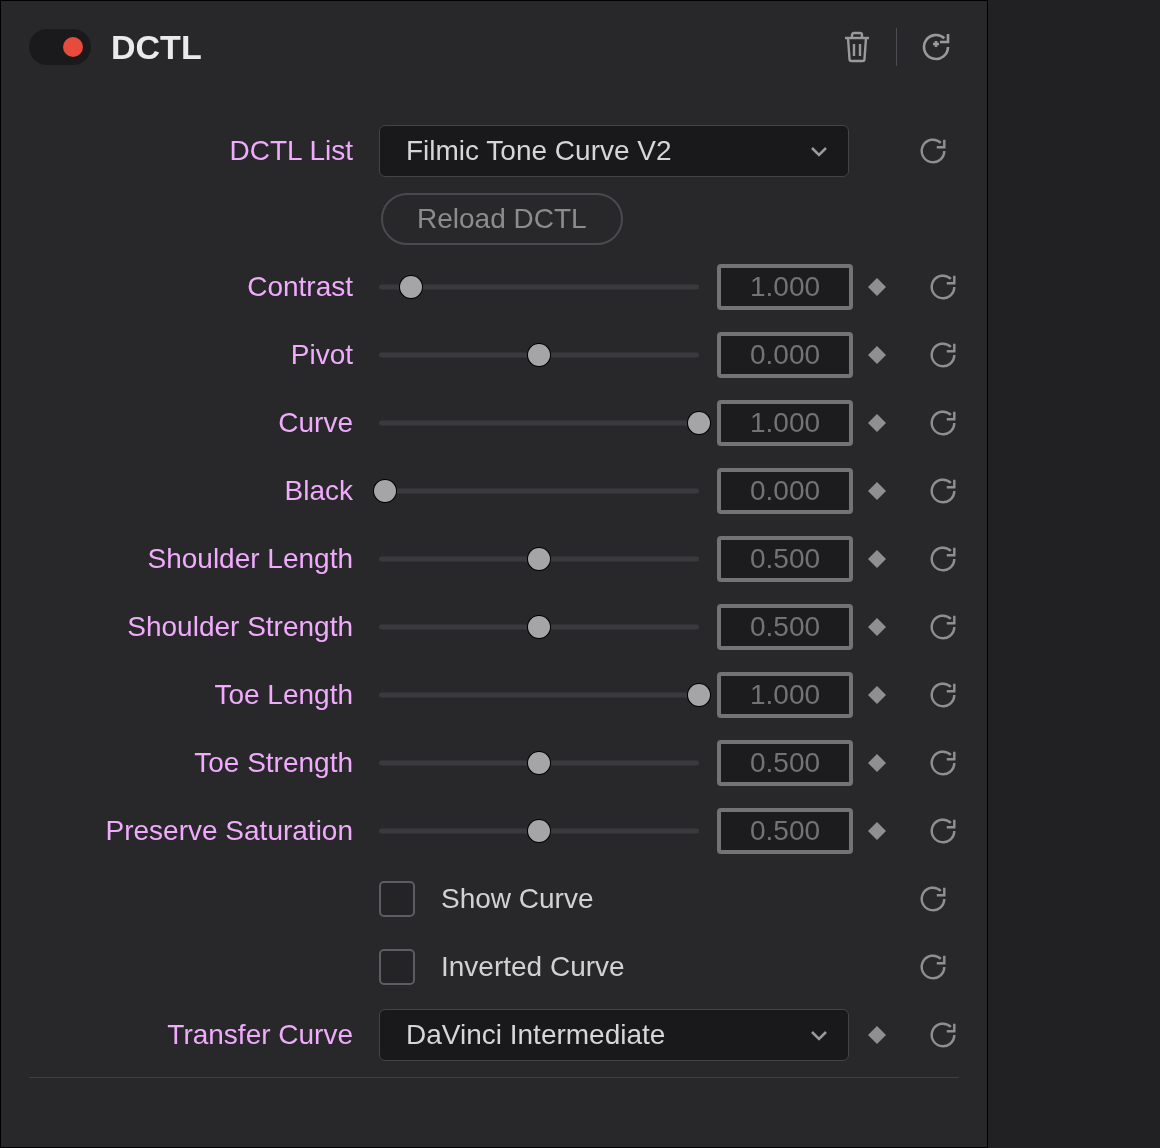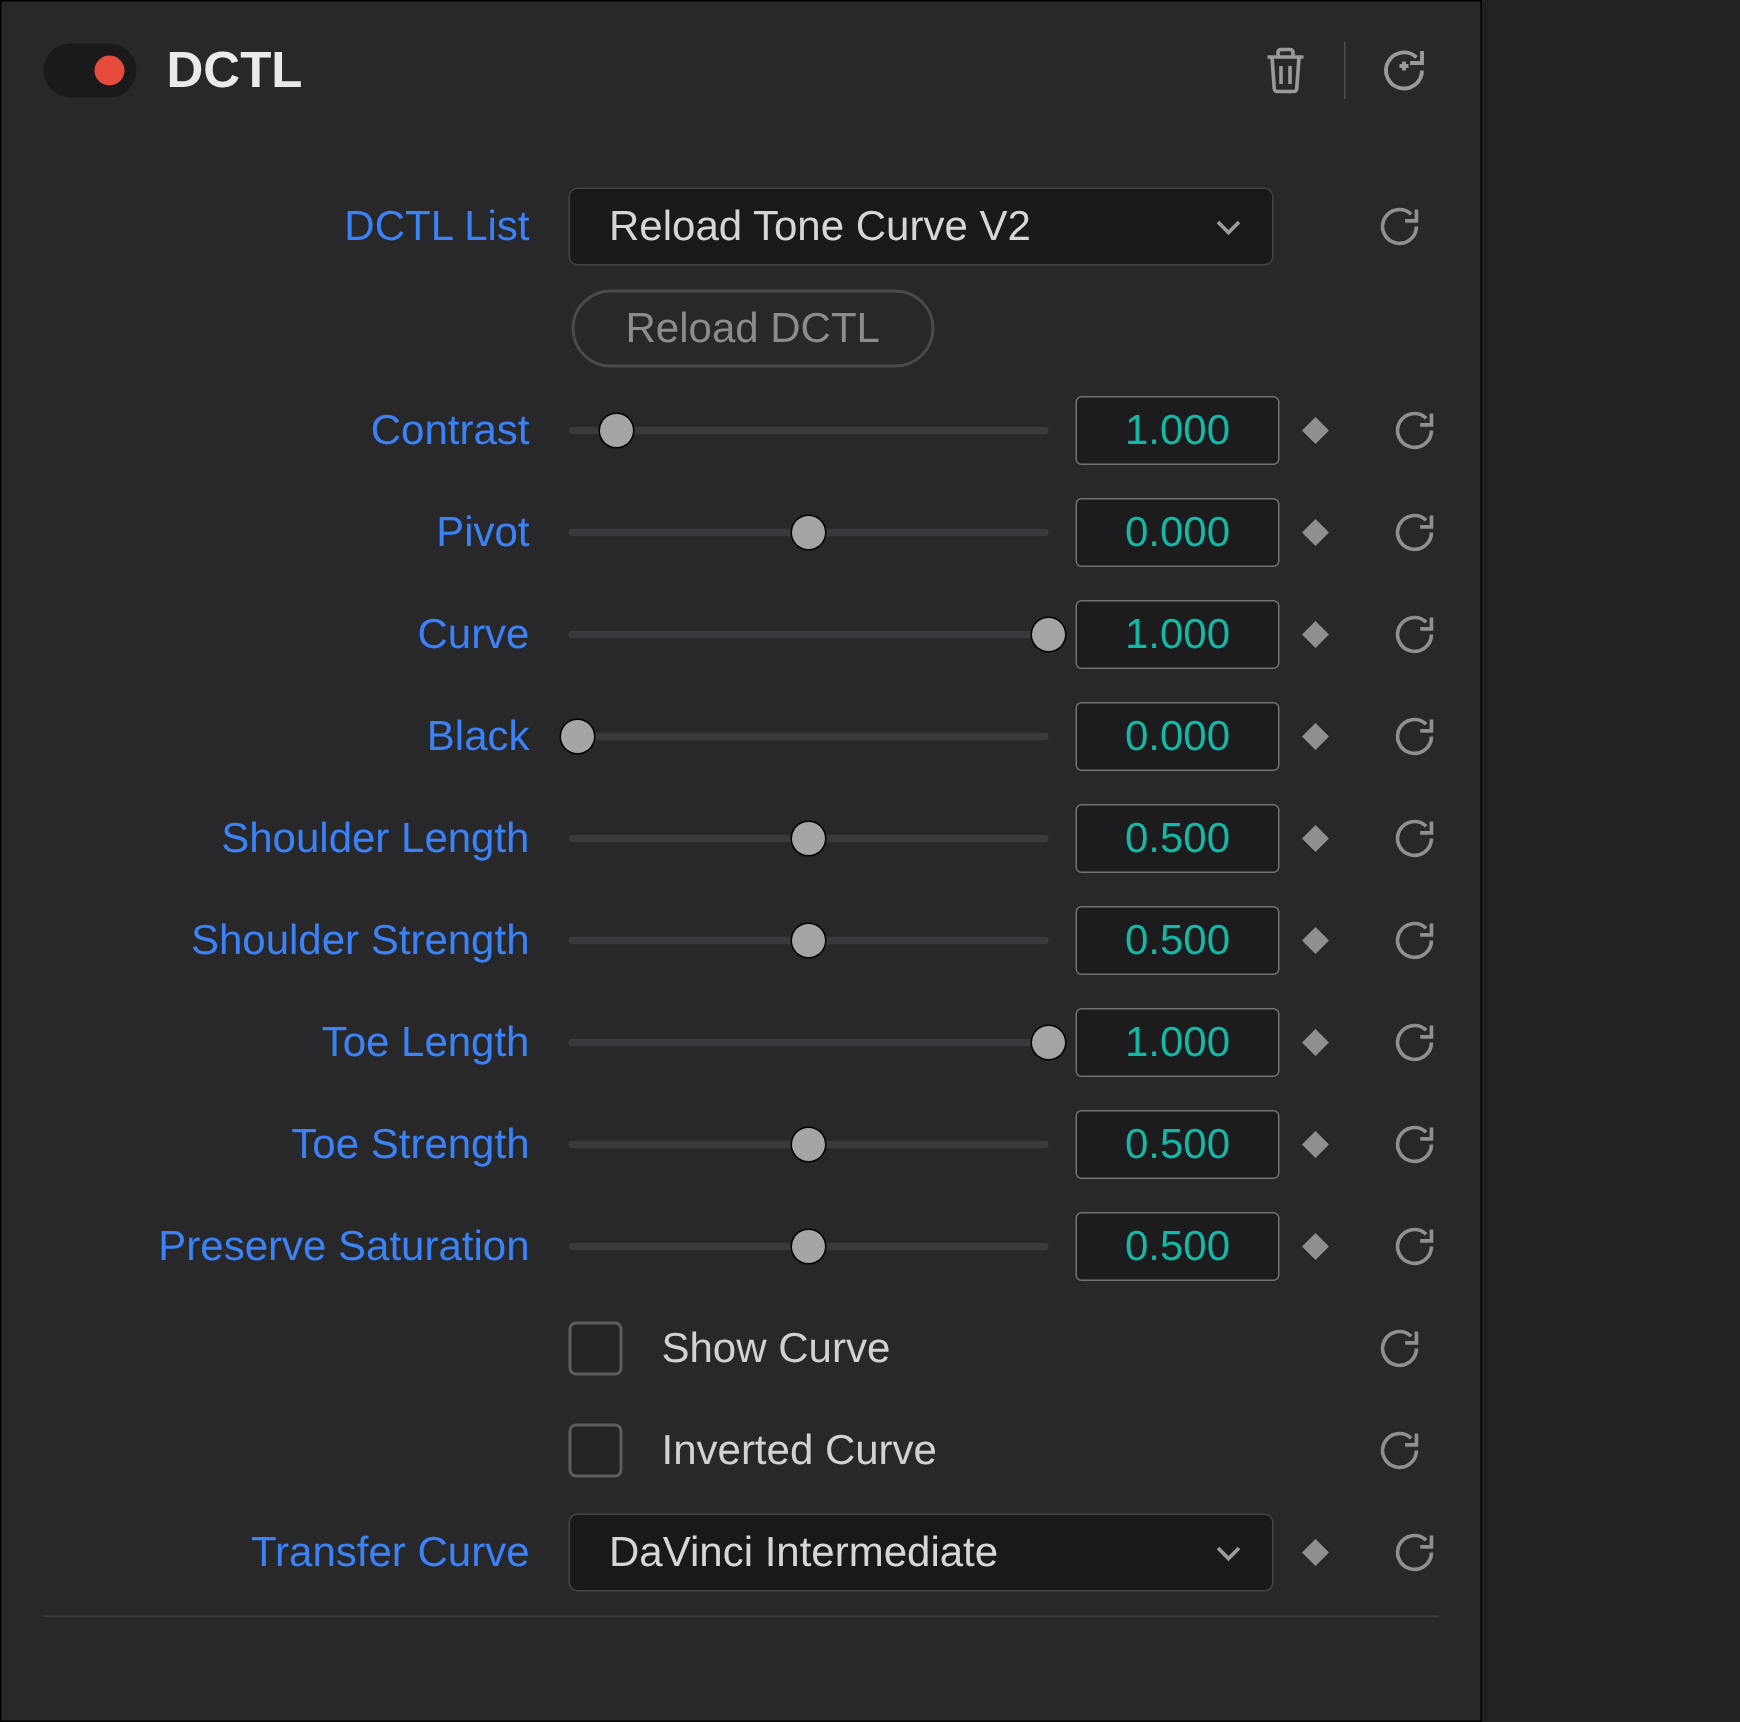--- a/index.html
+++ b/index.html
@@ -43,21 +43,21 @@
   .rows { display:flex; flex-direction:column; }
   .row {
     display:flex; align-items:center;
     height:68px;
   }
   .lbl {
     width:350px; min-width:350px;
     text-align:right;
     padding-right:26px;
     font-size:28px;
-    color:#3b82f6;
+    color:#f0abfc;
     white-space:nowrap;
   }
   .ctrl {
     width:480px; min-width:480px;
     display:flex; align-items:center;
   }
   .btns {
     flex:1;
     display:flex; align-items:center; justify-content:flex-end;
     gap:30px;
@@ -101,24 +101,24 @@
   .thumb {
     position:absolute; top:50%; transform:translate(-50%,-50%);
     width:22px; height:22px; border-radius:50%;
     background:#a5a5a8;
     box-shadow:0 0 0 1px #000;
     cursor:pointer;
   }
   .valbox {
     width:136px; height:46px;
     background:#1c1c1e;
-    border:1px solid #737373;
+    border:4px solid #737373;
     border-radius:4px;
     display:flex; align-items:center; justify-content:center;
-    font-size:28px; color:#14b8a6;
+    font-size:28px; color:#737373;
     cursor:text;
   }
 
   
   .chk {
     width:36px; height:36px;
     border:2px solid #5d5d61;
     border-radius:5px;
     background:#242427;
     margin-right:26px;
@@ -159,21 +159,21 @@
       </svg>
     </div>
   </div>
 
   <div class="rows">
 
     <div class="row">
       <div class="lbl">DCTL List</div>
       <div class="ctrl">
         <div class="dd">
-          <span class="dd-txt">Reload Tone Curve V2</span>
+          <span class="dd-txt">Filmic Tone Curve V2</span>
           <span class="chev">
             <svg width="22" height="22" viewBox="0 0 22 22" fill="none" stroke="currentColor" stroke-width="2.5">
                 <path d="M4 8l7 7 7-7"></path>
               </svg>
           </span>
         </div>
       </div>
       <div class="btns">
         <div class="rst">
           <svg width="32" height="32" viewBox="0 0 34 34" fill="none" stroke="currentColor" stroke-width="2.6">

